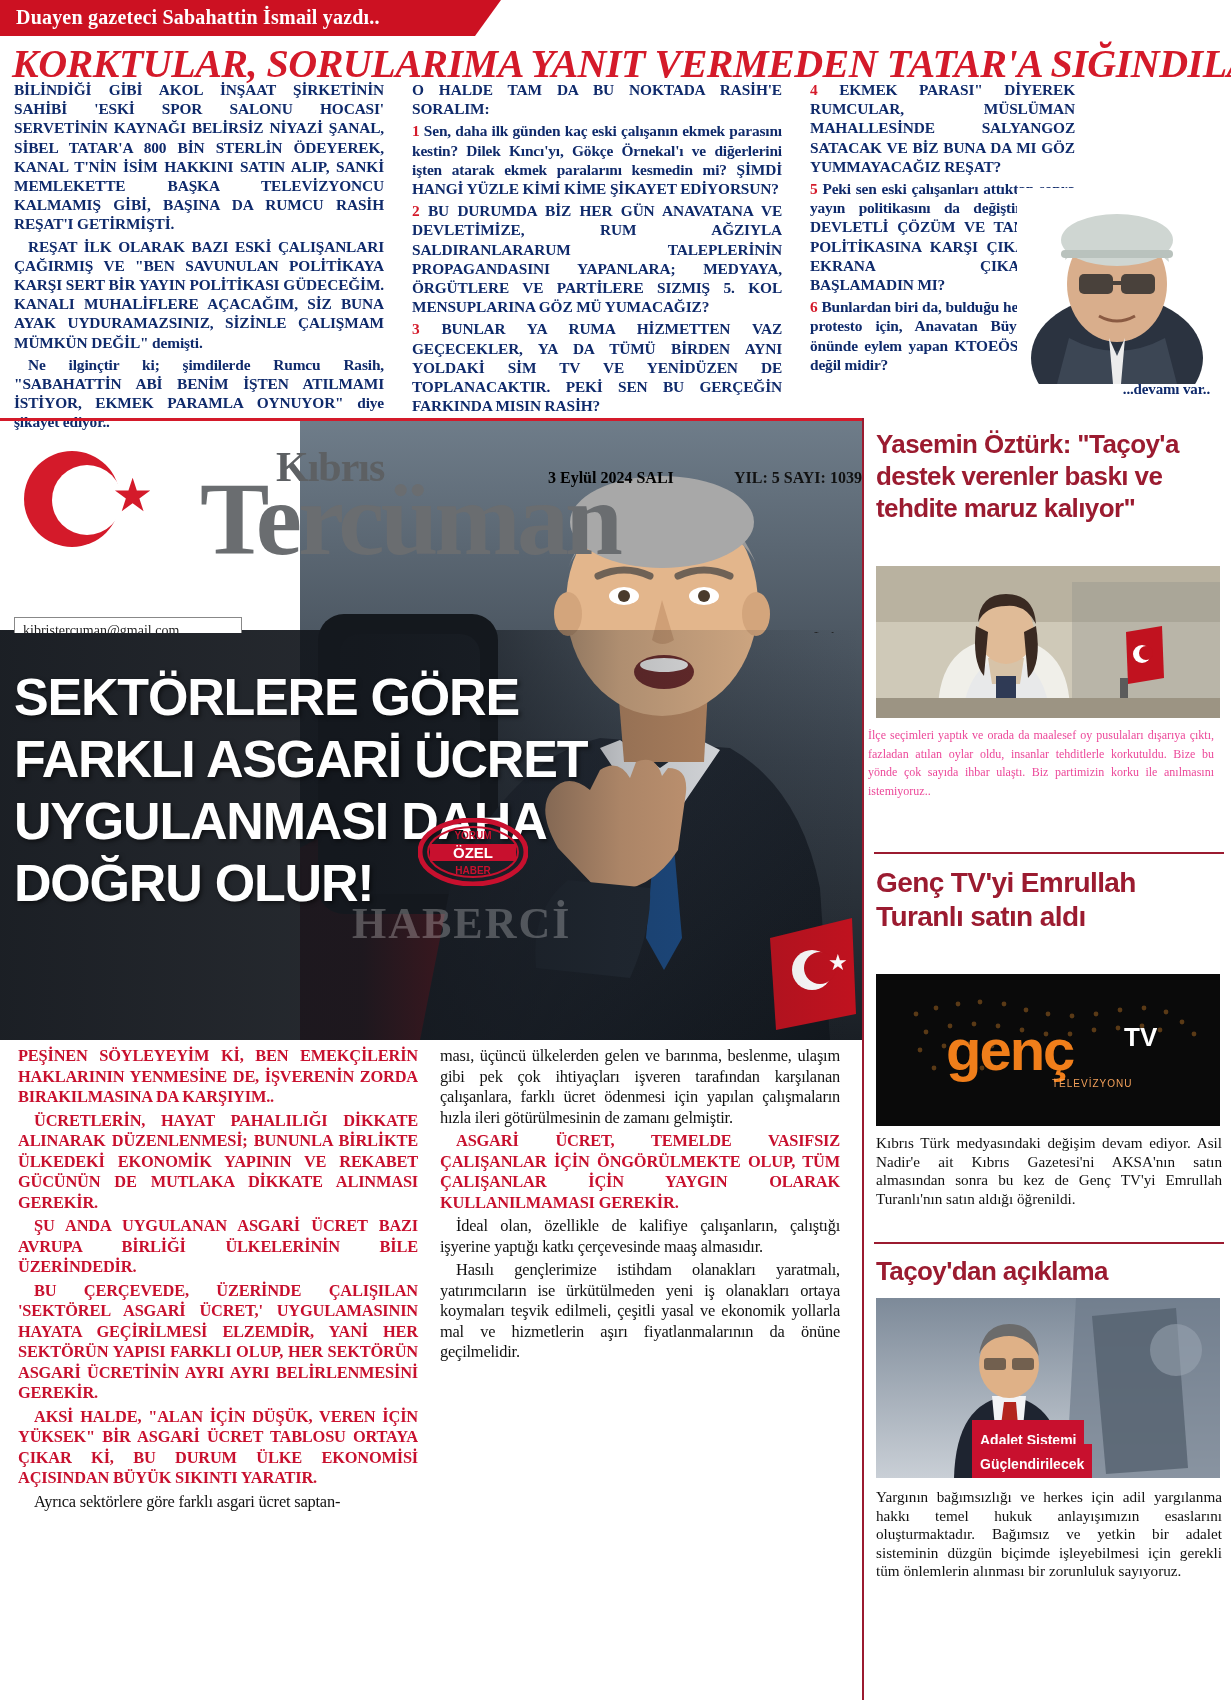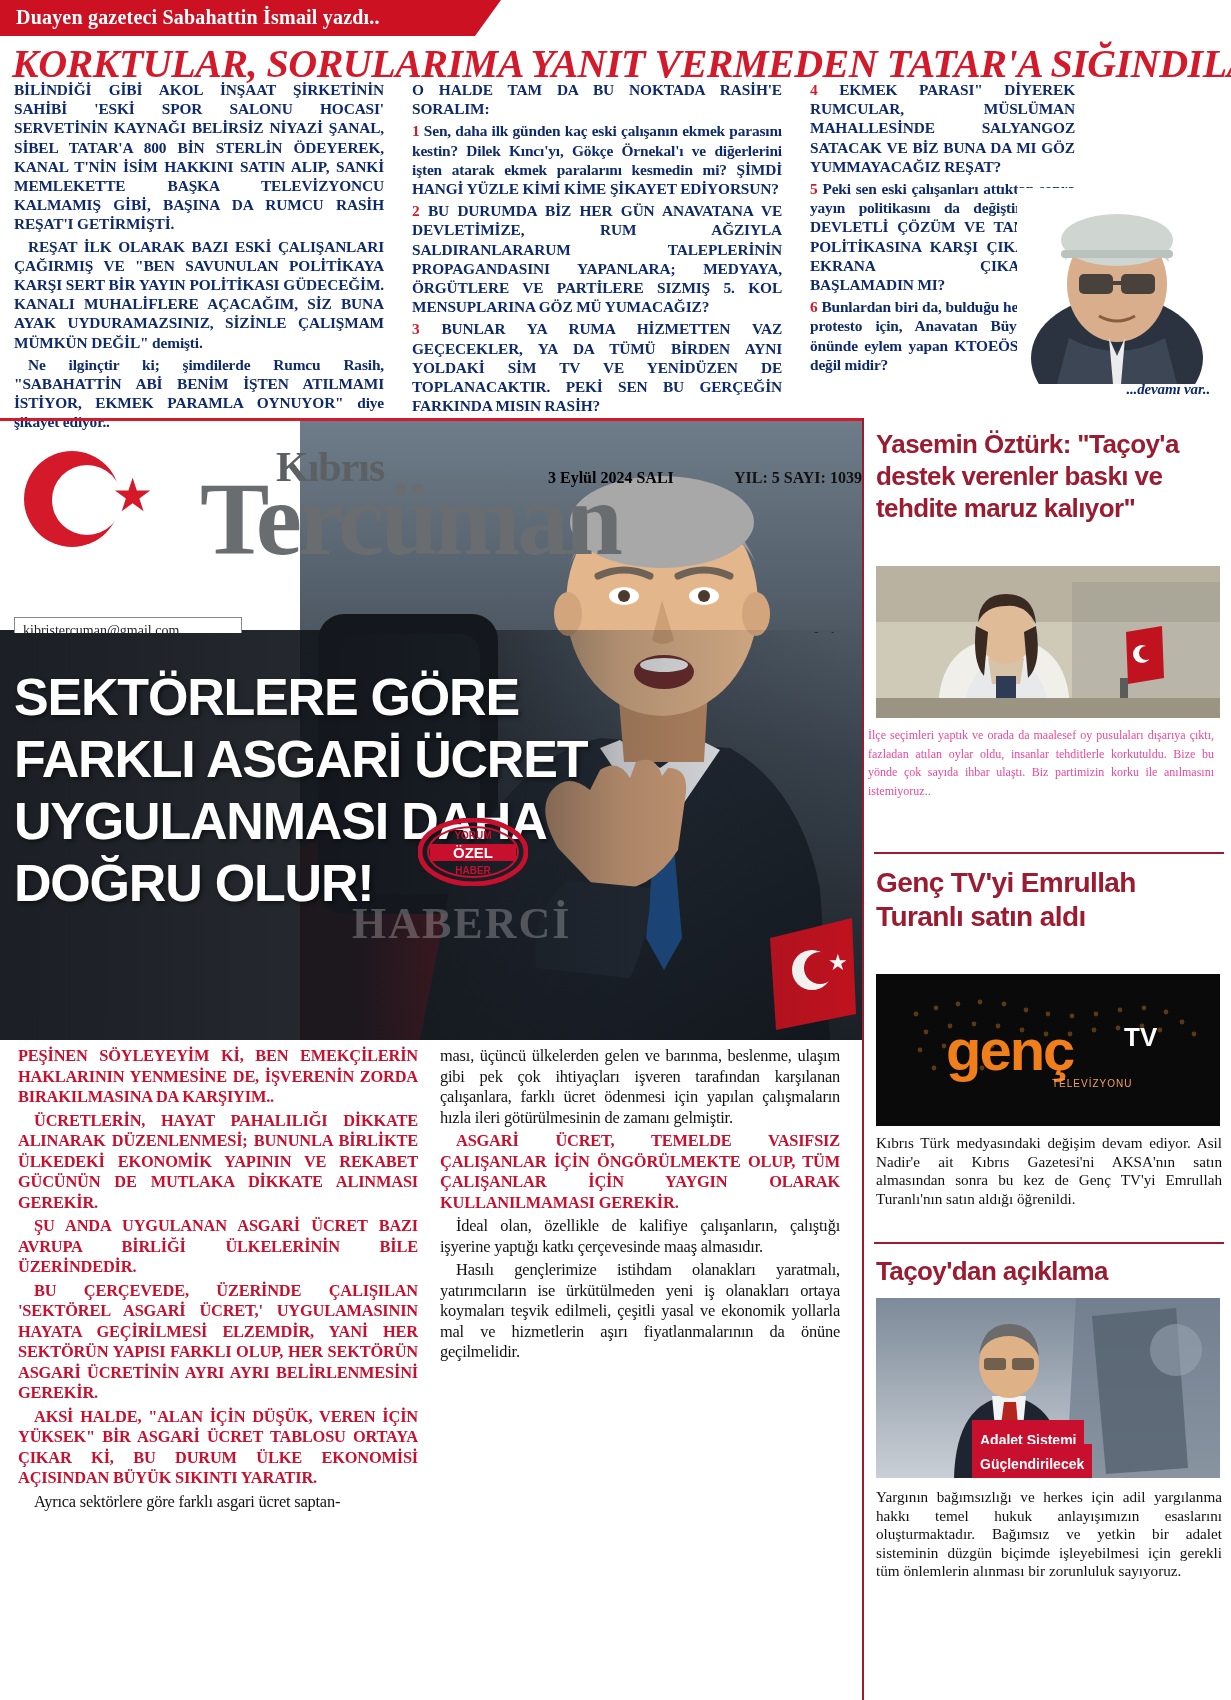--- a/index.html
+++ b/index.html
@@ -92,21 +92,20 @@
   .op-col p.noind { text-indent: 0; }
   .op-col.c1 { left: 0; }
   .op-col.c2 { left: 398px; }
   .op-col.c3 { left: 796px; width: 400px; }
   .qnum {
     color: #d41a2a;
     font-weight: bold;
   }
   .devami {
     text-align: right;
-    font-style: italic;
     color: #0f2a6b;
     font-size: 15px;
     margin-top: 6px;
   }
 
   
   .op-photo {
     position: absolute;
     right: 4px; top: 108px;
     width: 198px; height: 196px;

